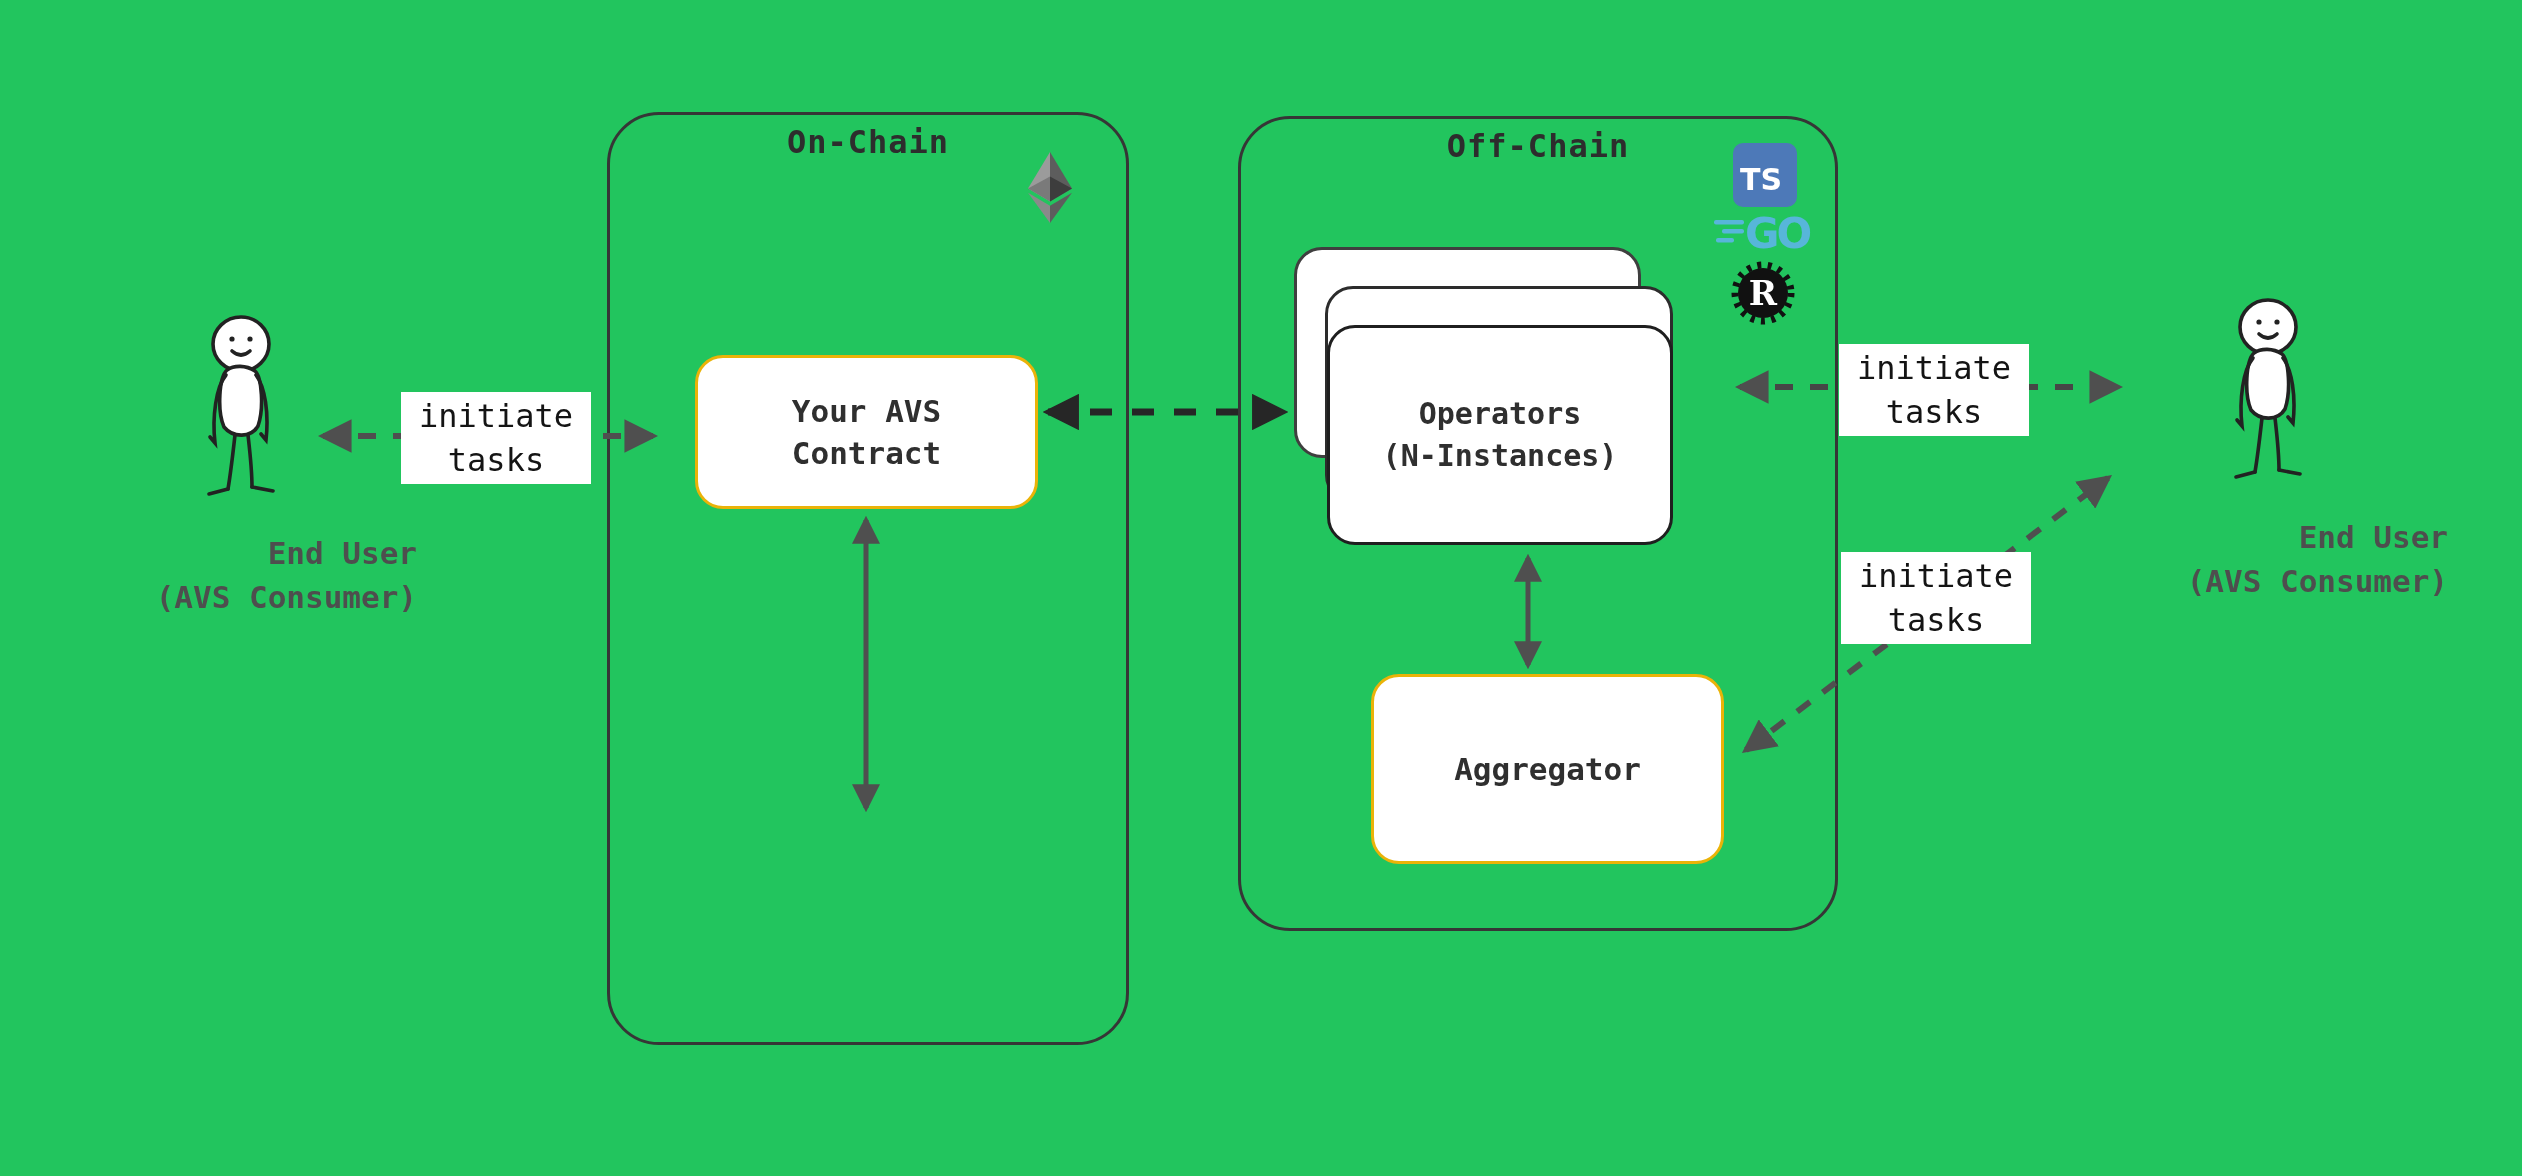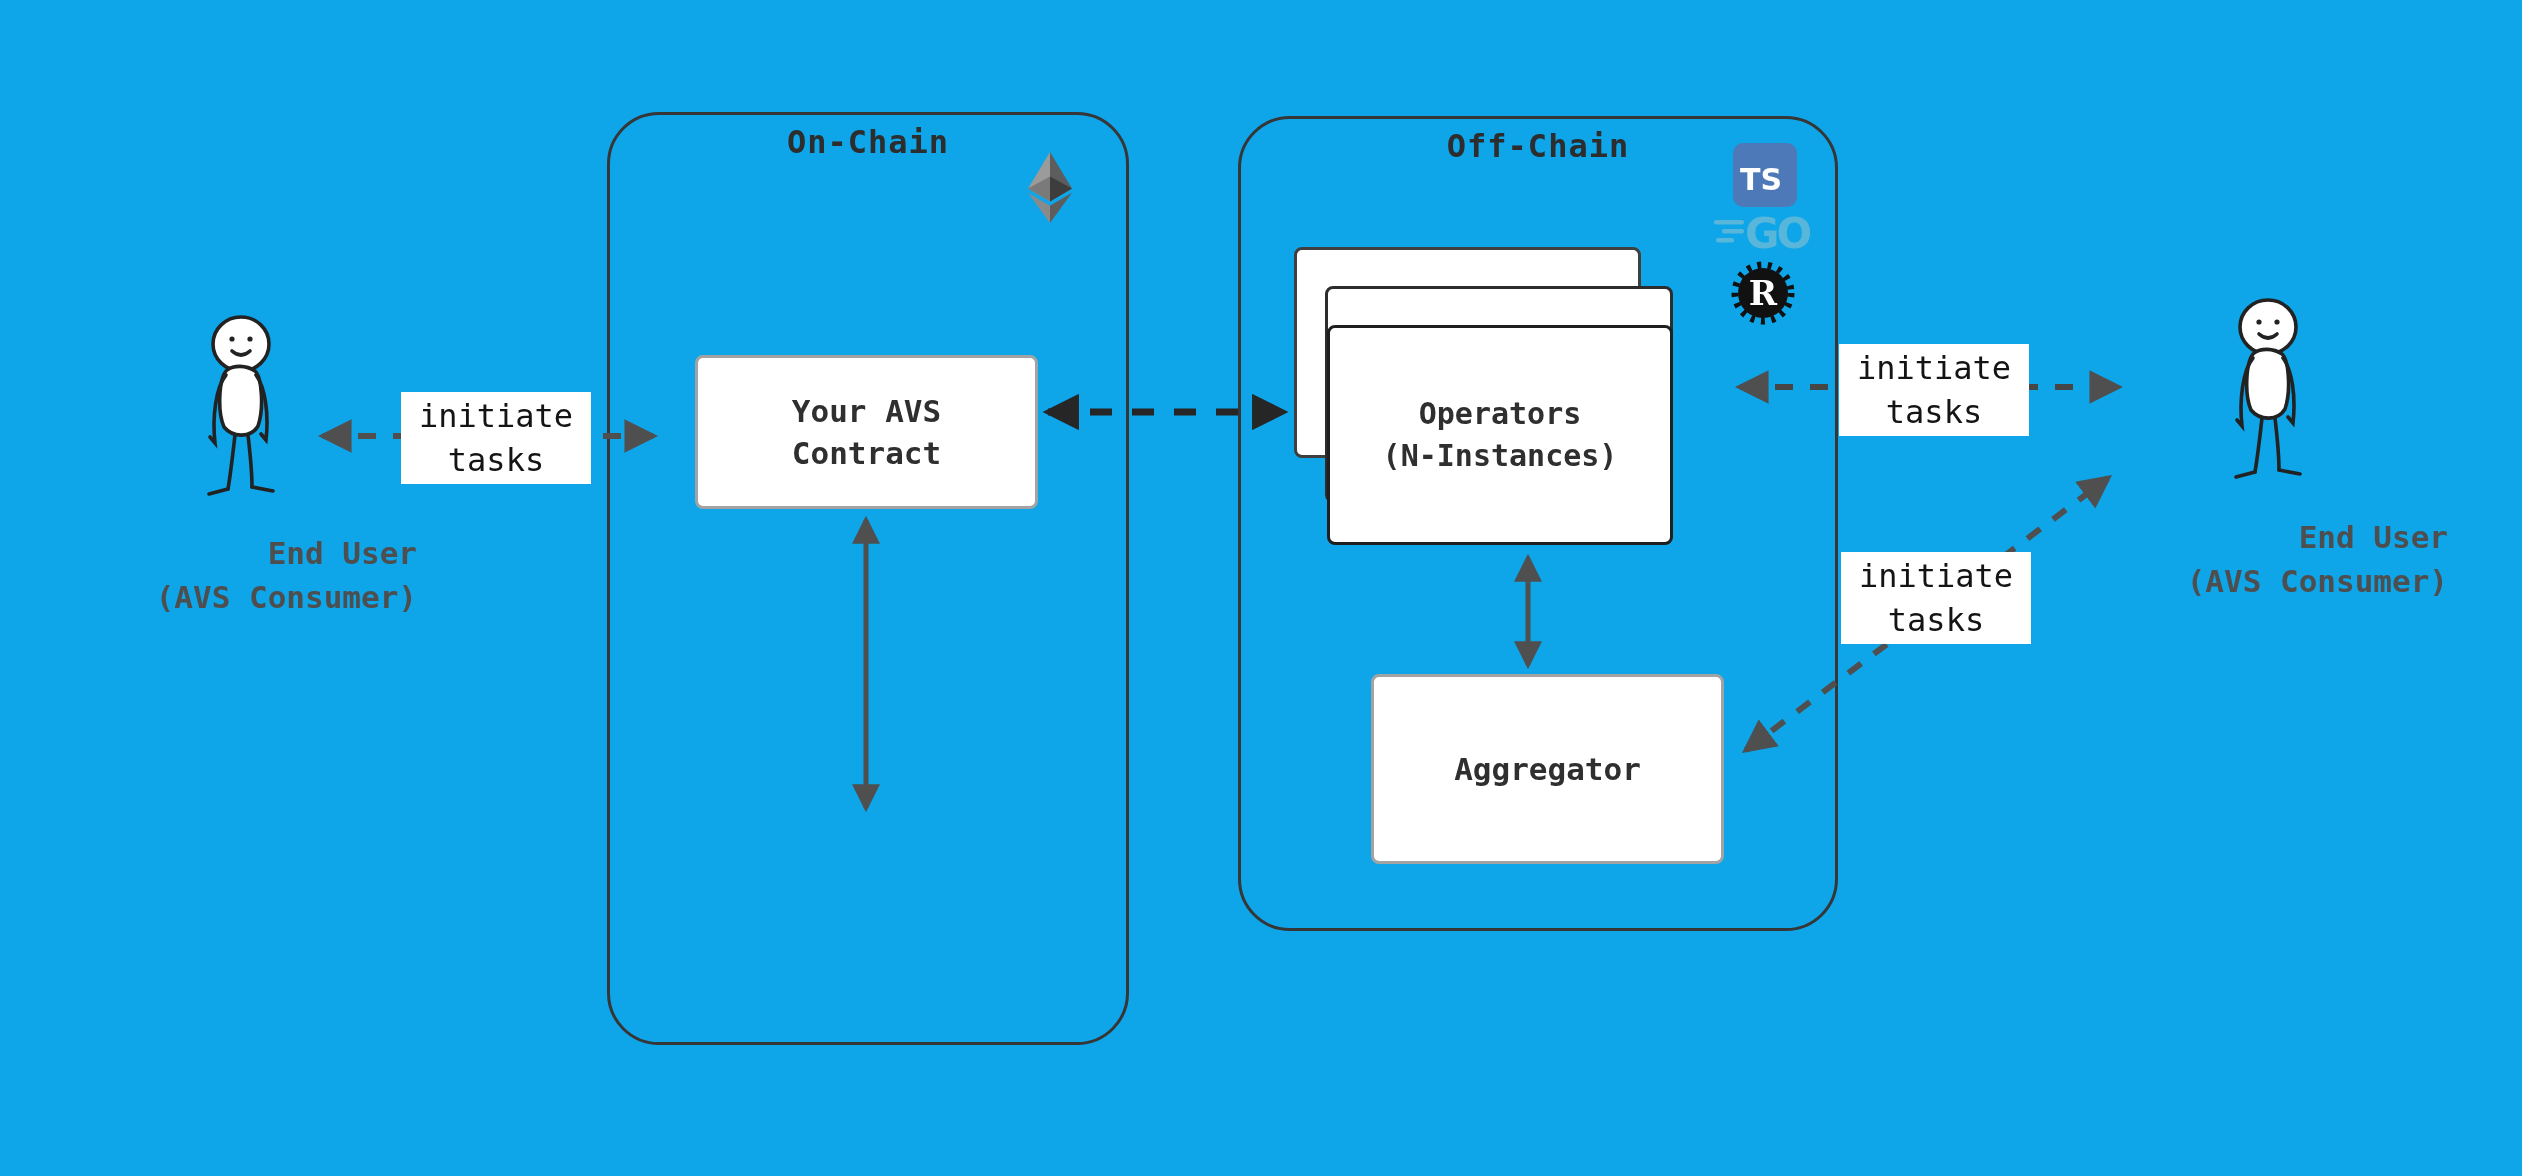--- a/index.html
+++ b/index.html
@@ -1,33 +1,33 @@
 <!DOCTYPE html>
 <html><head>
 <meta charset="utf-8">
 <style>
   html,body{margin:0;padding:0;background:#ffffff;}
   #canvas{
-    position:relative;width:2522px;height:1176px;background:#0ea5e9;overflow:hidden;
+    position:relative;width:2522px;height:1176px;background:#22c55e;overflow:hidden;
     font-family:"DejaVu Sans Mono","Liberation Mono",monospace;
   }
   .abs{position:absolute;}
   
   .container{
     position:absolute;border:3.5px solid #363636;border-radius:52px;background:transparent;
   }
   #onchain{left:607px;top:112px;width:516px;height:927px;}
   #offchain{left:1238px;top:116px;width:594px;height:809px;}
   .container-title{
     position:absolute;top:8px;left:0;width:100%;text-align:center;
     font-size:32px;font-weight:bold;color:#2d2d2d;letter-spacing:1px;
   }
   
   .node{
-    position:absolute;border:3px solid #a3a3a3;border-radius:8px;background:#ffffff;
+    position:absolute;border:3px solid #eab308;border-radius:28px;background:#ffffff;
     display:flex;flex-direction:column;align-items:center;justify-content:center;
     font-size:31px;font-weight:bold;color:#2f2f2f;line-height:42px;text-align:center;
   }
   #avs-contract{left:695px;top:355px;width:337px;height:148px;}
   #eigen-contracts{left:710px;top:803px;width:327px;height:152px;}
   #operators-back{left:1294px;top:247px;width:341px;height:205px;border-color:#3f3f3f;}
   #operators-mid{left:1325px;top:286px;width:342px;height:211px;border-color:#2c2c2c;}
   #operators-front{left:1327px;top:325px;width:340px;height:214px;border-color:#1f1f1f;font-size:30px;}
   #aggregator{left:1371px;top:634px;width:347px;height:184px;margin-top:40px;}
   

